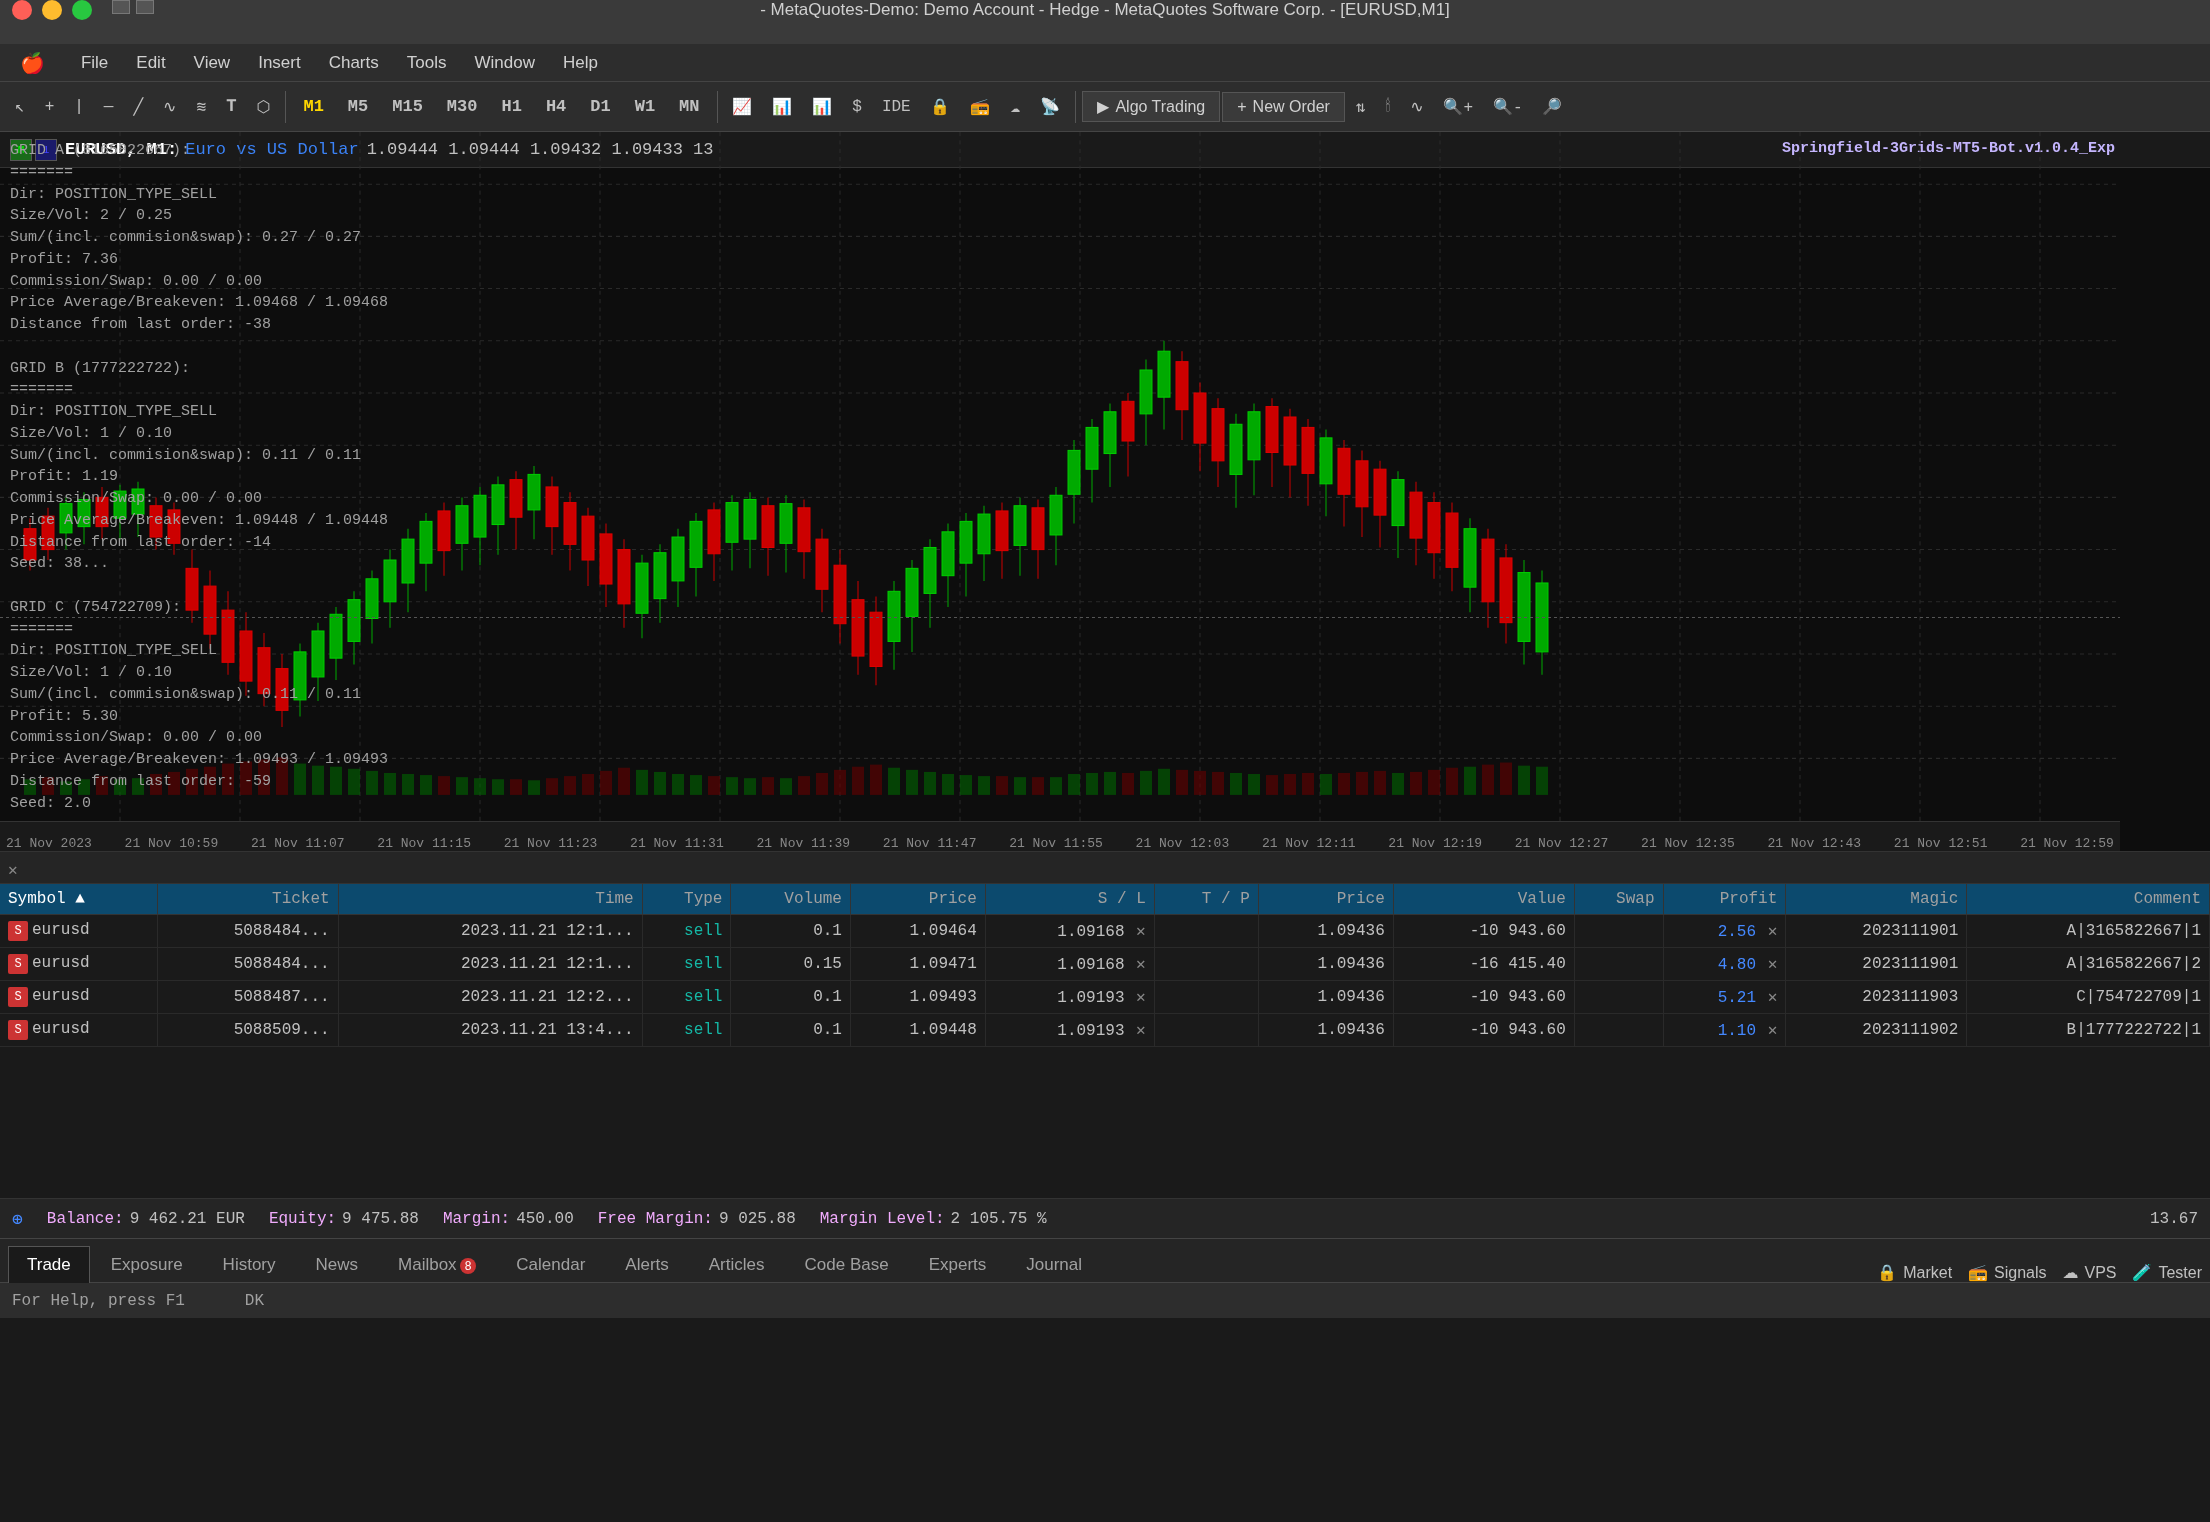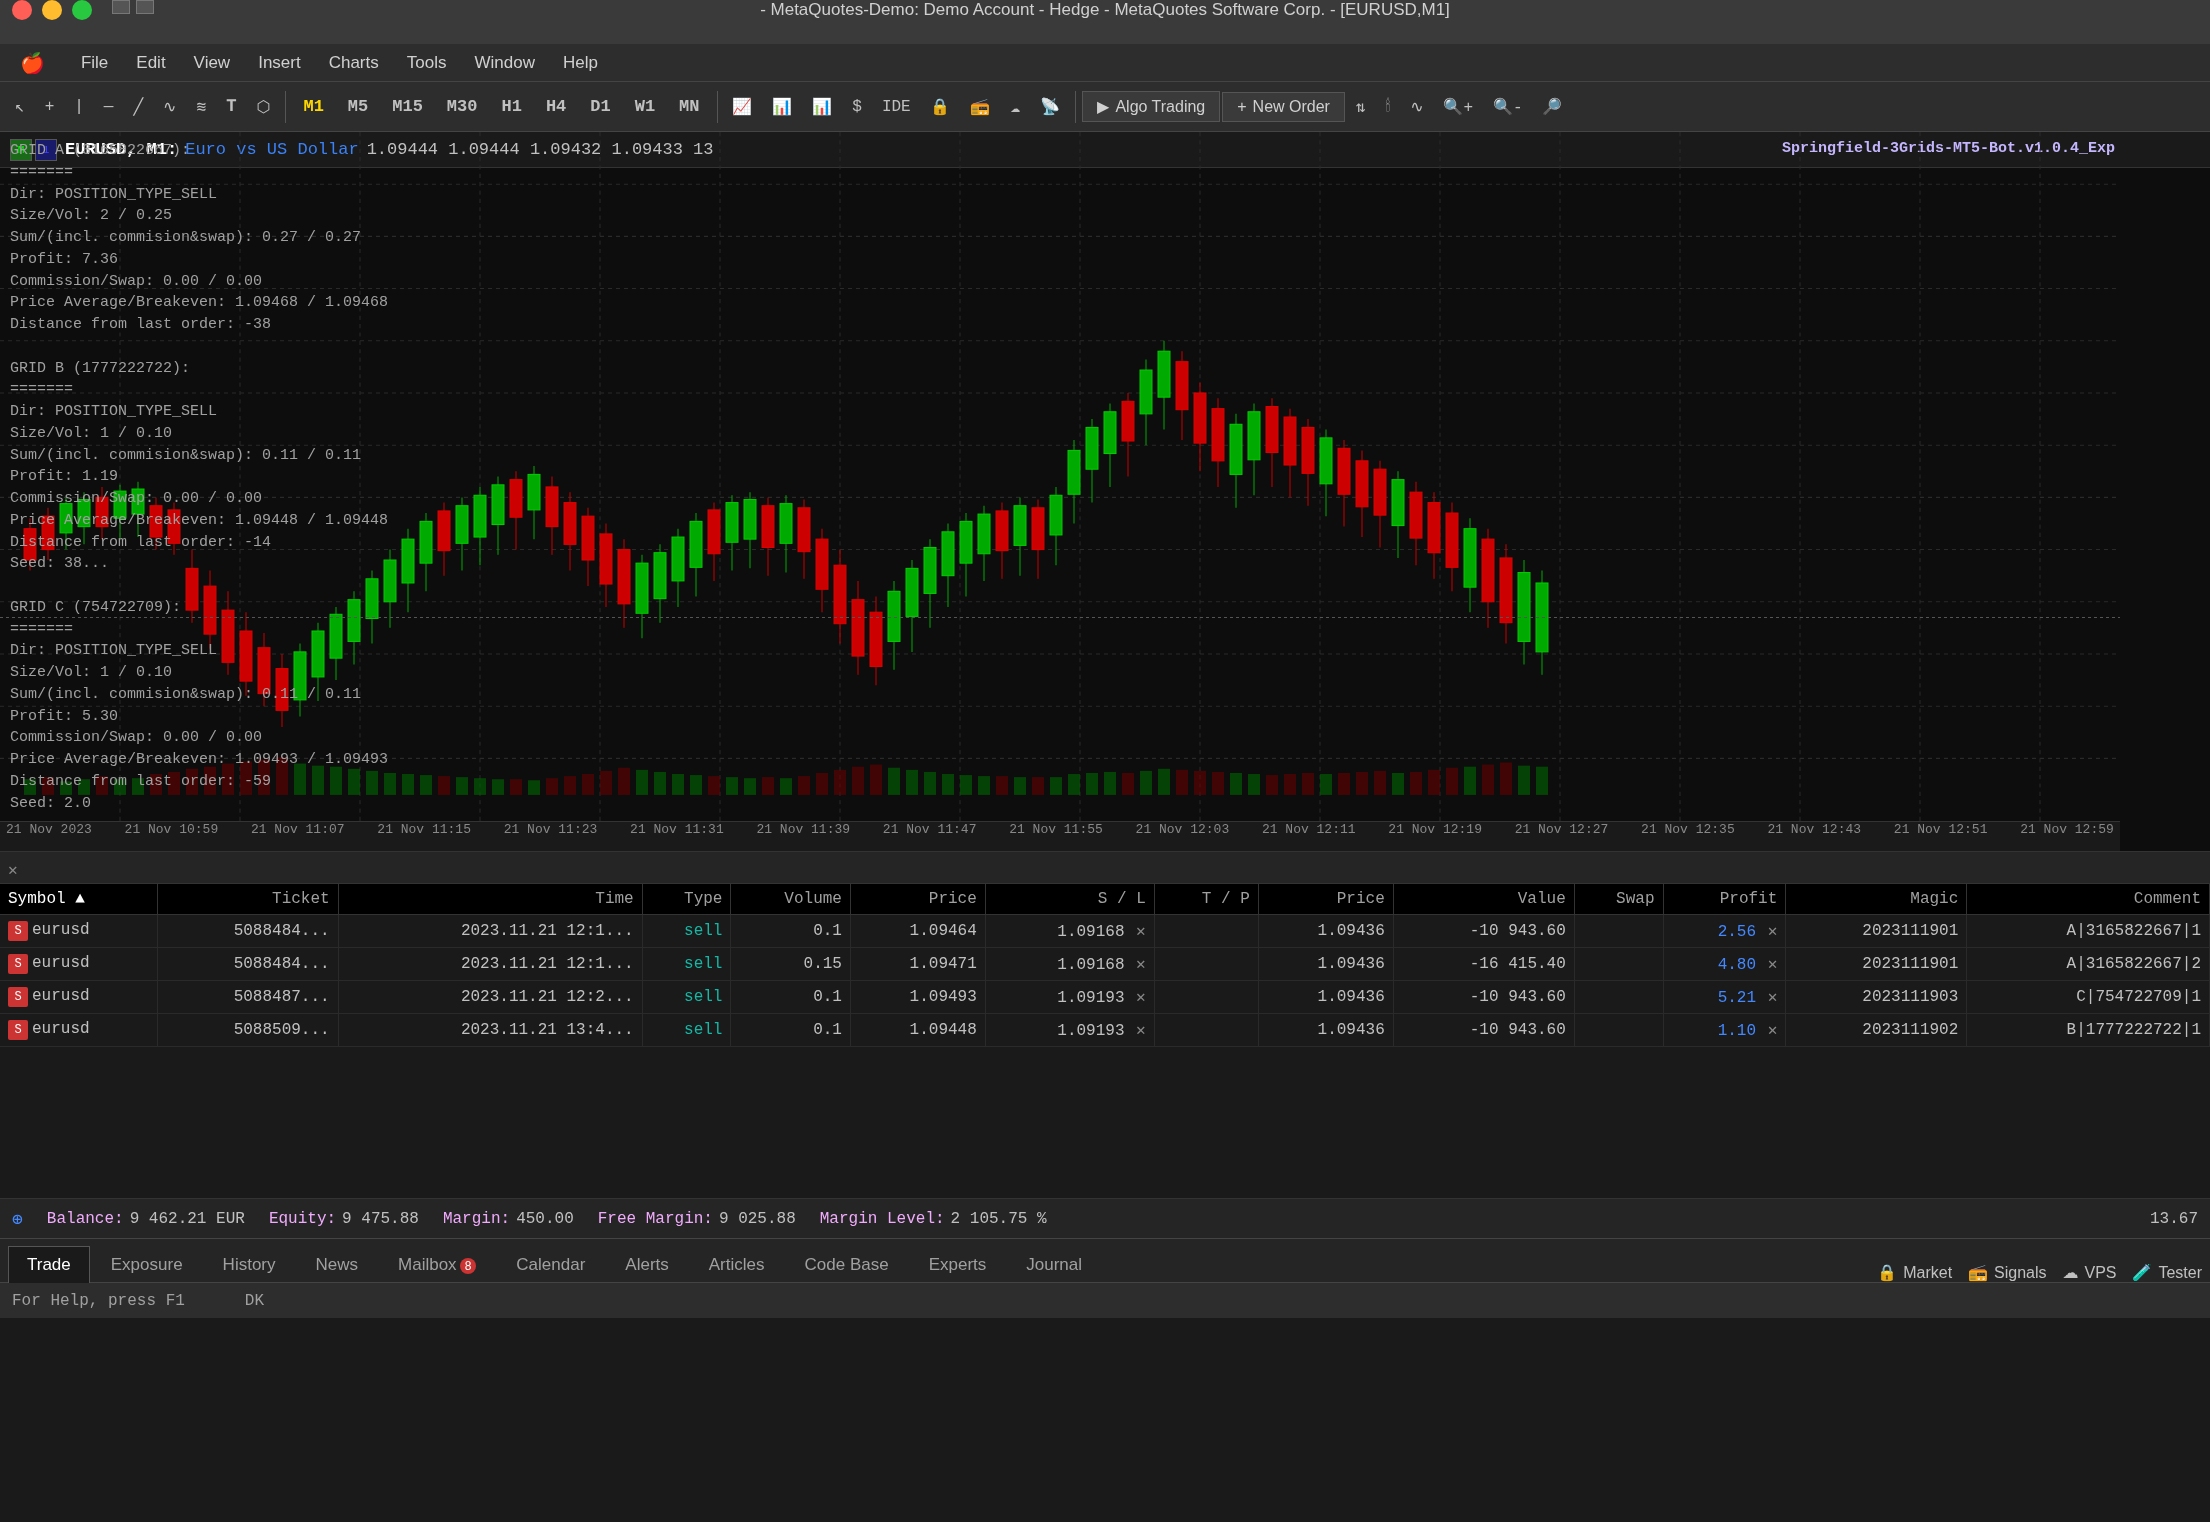--- a/index.html
+++ b/index.html
@@ -171,21 +171,21 @@
     
     #time-axis {
       position: absolute;
       bottom: 0;
       left: 0;
       right: 90px;
       height: 30px;
       background: #1a1a1a;
       border-top: 1px solid #333;
       display: flex;
-      align-items: flex-start;
+      align-items: flex-end;
       justify-content: space-between;
       padding: 0 6px;
       font-size: 13px;
       color: #888;
     }
 
     
     #strategy-label {
       position: absolute;
       top: 8px;
@@ -218,21 +218,21 @@
     #trades-table {
       flex: 1;
       overflow: auto;
       font-size: 16px;
     }
     table {
       width: 100%;
       border-collapse: collapse;
     }
     thead tr {
-      background: #000000;
+      background: #0c4a6e;
       border-bottom: 1px solid #333;
     }
     th {
       padding: 6px 8px;
       color: #a0a0a0;
       font-weight: normal;
       text-align: right;
       white-space: nowrap;
       border-right: 1px solid #333;
       font-size: 16px;

